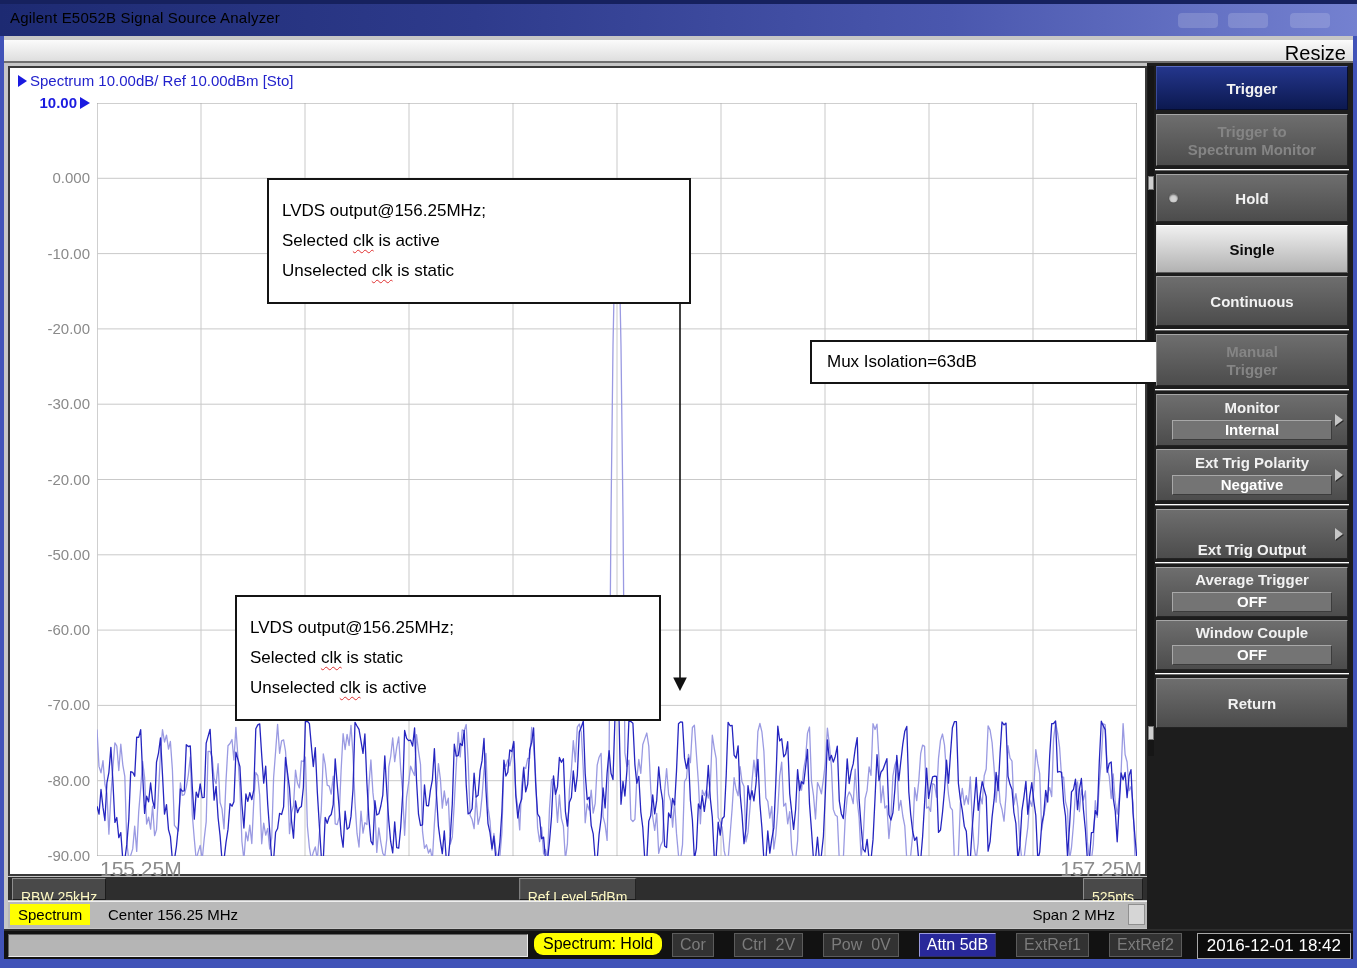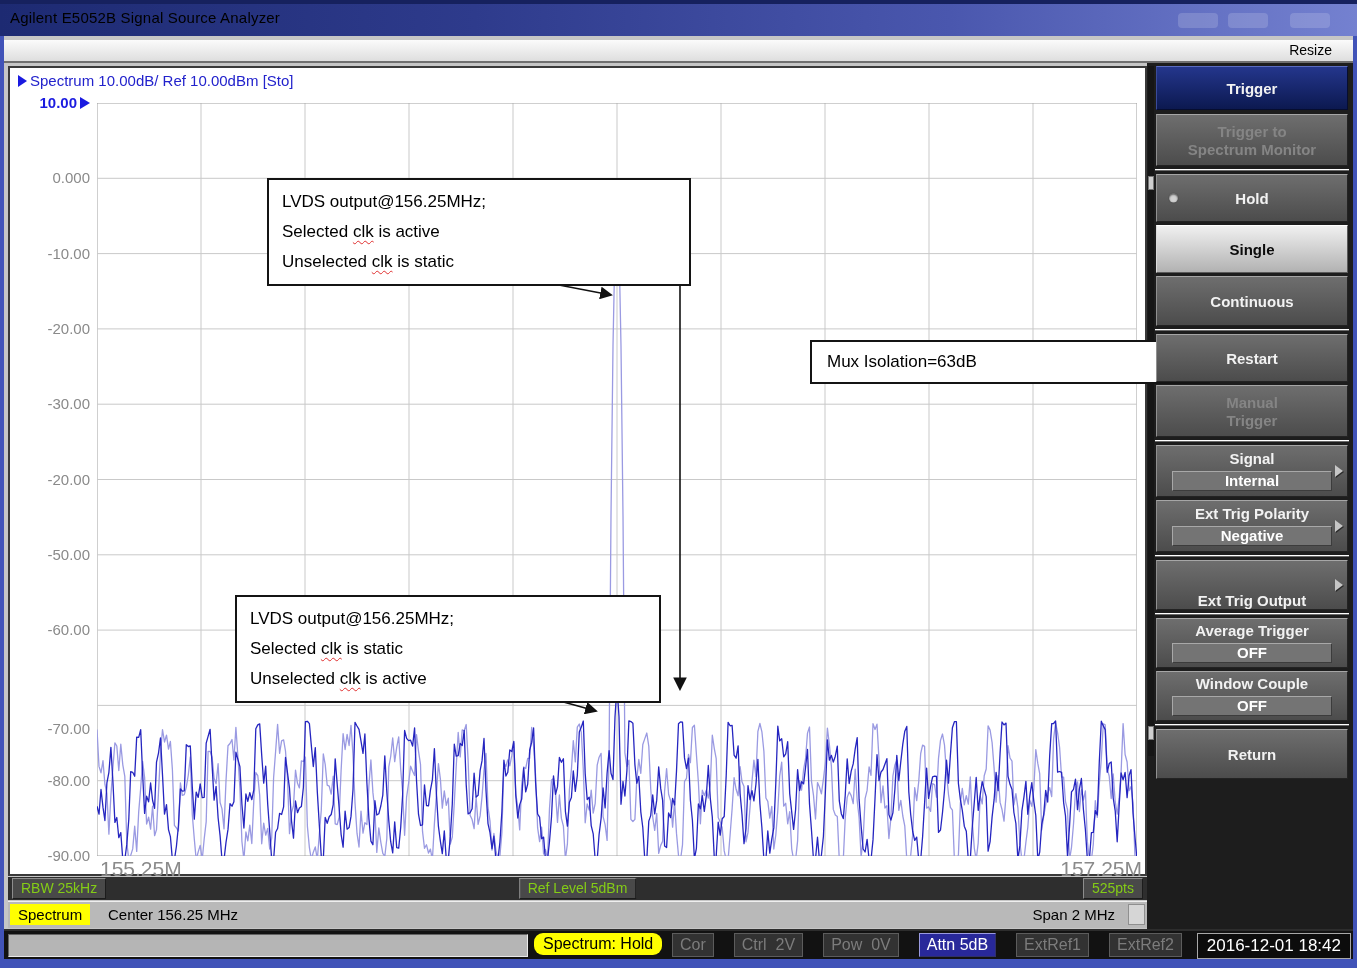--- a/index.html
+++ b/index.html
@@ -22,21 +22,21 @@
     z-index:60;
   }
   #titlebar .title-text { position:absolute; left:10px; top:5px; font-size:15px; color:#000; letter-spacing:0.2px; }
   .ghost-btn { position:absolute; top:9px; width:40px; height:15px; border-radius:4px; background:rgba(255,255,255,0.16); }
   #ghost-min { left:1178px; } #ghost-max { left:1228px; } #ghost-close { left:1290px; }
   #toolbar {
     position:absolute; left:4px; top:40px; width:1349px; height:23px;
     background: linear-gradient(180deg,#fbfbfb,#dedede);
     border-bottom:2px solid #6f6f6f; z-index:55;
   }
-  #toolbar .resize { position:absolute; right:21px; top:2px; font-size:14px; color:#000; cursor:default; }
+  #toolbar .resize { position:absolute; right:7px; top:2px; font-size:20px; color:#000; cursor:default; }
   
   #menu-bg { position:absolute; left:1147px; top:63px; width:206px; height:867px; background:#1d1d1d; }
   #plot-window {
     position:absolute; left:8px; top:66px; width:1139px; height:810px;
     background:#fff; border:2px solid #3a3a3a; z-index:5;
   }
   #plot-header { position:absolute; left:8px; top:4px; font-size:15px; color:#2222cc; white-space:nowrap; }
   .tri-blue { display:inline-block; width:0; height:0; border-left:9px solid #1a1ae0; border-top:6px solid transparent; border-bottom:6px solid transparent; vertical-align:-1px; }
   #plot-header .tri-blue { margin-right:3px; }
   #ylabels { position:absolute; left:0; top:0; width:84px; height:100%; }
@@ -44,30 +44,30 @@
   .ylab.ref { color:#1b1be0; font-weight:bold; }
   .ylab.ref .tri-blue { margin-left:3px; border-left-width:10px; }
   #graph { position:absolute; left:87px; top:35px; width:1040px; height:753px; }
   #graph svg { position:absolute; left:0; top:0; }
   .xlab { position:absolute; top:789px; font-size:21px; color:#8a8a8a; }
   #xlab-left { left:90px; }
   #xlab-right { left:1032px; width:100px; text-align:right; }
   
   .ann {
     position:absolute; background:#fff; border:2px solid #141414;
-    font-size:17px; color:#000; line-height:30px; padding:7px 13px; z-index:10;
+    font-size:17px; color:#000; line-height:30px; padding:16px 13px; z-index:10;
   }
   #ann-active { left:170px; top:75px; width:424px; }
   #ann-static { left:138px; top:492px; width:426px; }
   #ann-mux { left:713px; top:237px; width:400px; line-height:24px; padding:8px 15px; }
   .clk { text-decoration-line:underline; text-decoration-style:wavy; text-decoration-color:#e03030; text-decoration-thickness:1px; text-underline-offset:3px; }
   
   #rbw-bar { position:absolute; left:8px; top:877px; width:1139px; height:23px; background:#2e2e2e; z-index:6; }
   .dark-cell {
-    position:absolute; top:1px; height:21px; padding:1px 8px; font-size:14px; color:#84cc16;
+    position:absolute; top:1px; height:21px; padding:10px 8px; font-size:14px; color:#fef9c3;
     background:#494949; border:1px solid; border-color:#8d8d8d #1c1c1c #1c1c1c #8d8d8d; white-space:nowrap;
   }
   #rbw-cell { left:4px; }
   #reflevel-cell { left:50%; transform:translateX(-50%); }
   #pts-cell { right:4px; }
   
   #spectrum-bar { position:absolute; left:8px; top:901px; width:1139px; height:27px; background:#b9b9b9; border-top:1px solid #efefef; z-index:6; }
   #spectrum-tab { position:absolute; left:2px; top:2px; padding:2px 8px; background:#ffff00; color:#000; font-size:15px; }
   #center-label { position:absolute; left:100px; top:4px; font-size:15px; color:#000; }
   #span-label { position:absolute; right:32px; top:4px; font-size:15px; color:#000; }
@@ -126,21 +126,21 @@
   </div>
   <div id="ylabels">
       <div class="ylab ref" style="top: 26px;">10.00<span class="tri-blue"></span></div>
       <div class="ylab" style="top: 101.3px;">0.000</div>
       <div class="ylab" style="top: 176.6px;">-10.00</div>
       <div class="ylab" style="top: 251.9px;">-20.00</div>
       <div class="ylab" style="top: 327.2px;">-30.00</div>
       <div class="ylab" style="top: 402.5px;">-20.00</div>
       <div class="ylab" style="top: 477.8px;">-50.00</div>
       <div class="ylab" style="top: 553.1px;">-60.00</div>
-      <div class="ylab" style="top: 628.4px; margin-top: 24px;">-70.00</div>
+      <div class="ylab" style="top: 628.4px;">-70.00</div>
       <div class="ylab" style="top: 703.7px;">-80.00</div>
       <div class="ylab" style="top: 779px;">-90.00</div>
     </div>
   <div id="graph">
       <svg width="1040" height="753" viewBox="0 0 1040 753">
         <defs>
           <marker id="ah" viewBox="0 0 10 10" refX="8.5" refY="5" markerWidth="8.5" markerHeight="8.5" orient="auto-start-reverse">
             <path d="M0,0 L10,5 L0,10 z" fill="#111"></path>
           </marker>
         </defs>
@@ -235,30 +235,27 @@
       <div>Hold</div>
       <span class="radio-dot"></span>
     </div>
     <div class="mbtn selected" style="height: 48px;">
       <div>Single</div>
     </div>
     <div class="mbtn" style="height: 50px;">
       <div>Continuous</div>
     </div>
     <div class="menu-sep"></div>
-    <div class="mbtn" style="height: 48px;">
-      <div>Restart</div>
-    </div>
     <div class="mbtn disabled" style="height: 52px;">
       <div>Manual</div>
       <div>Trigger</div>
     </div>
     <div class="menu-sep"></div>
     <div class="mbtn" style="height: 52px;">
-      <div>Signal</div>
+      <div>Monitor</div>
       <div class="value-box">Internal</div>
       <span class="m-arrow"></span>
     </div>
     <div class="mbtn" style="height: 52px;">
       <div>Ext Trig Polarity</div>
       <div class="value-box">Negative</div>
       <span class="m-arrow"></span>
     </div>
     <div class="menu-sep"></div>
     <div class="mbtn" style="height: 50px; justify-content: flex-end;">

